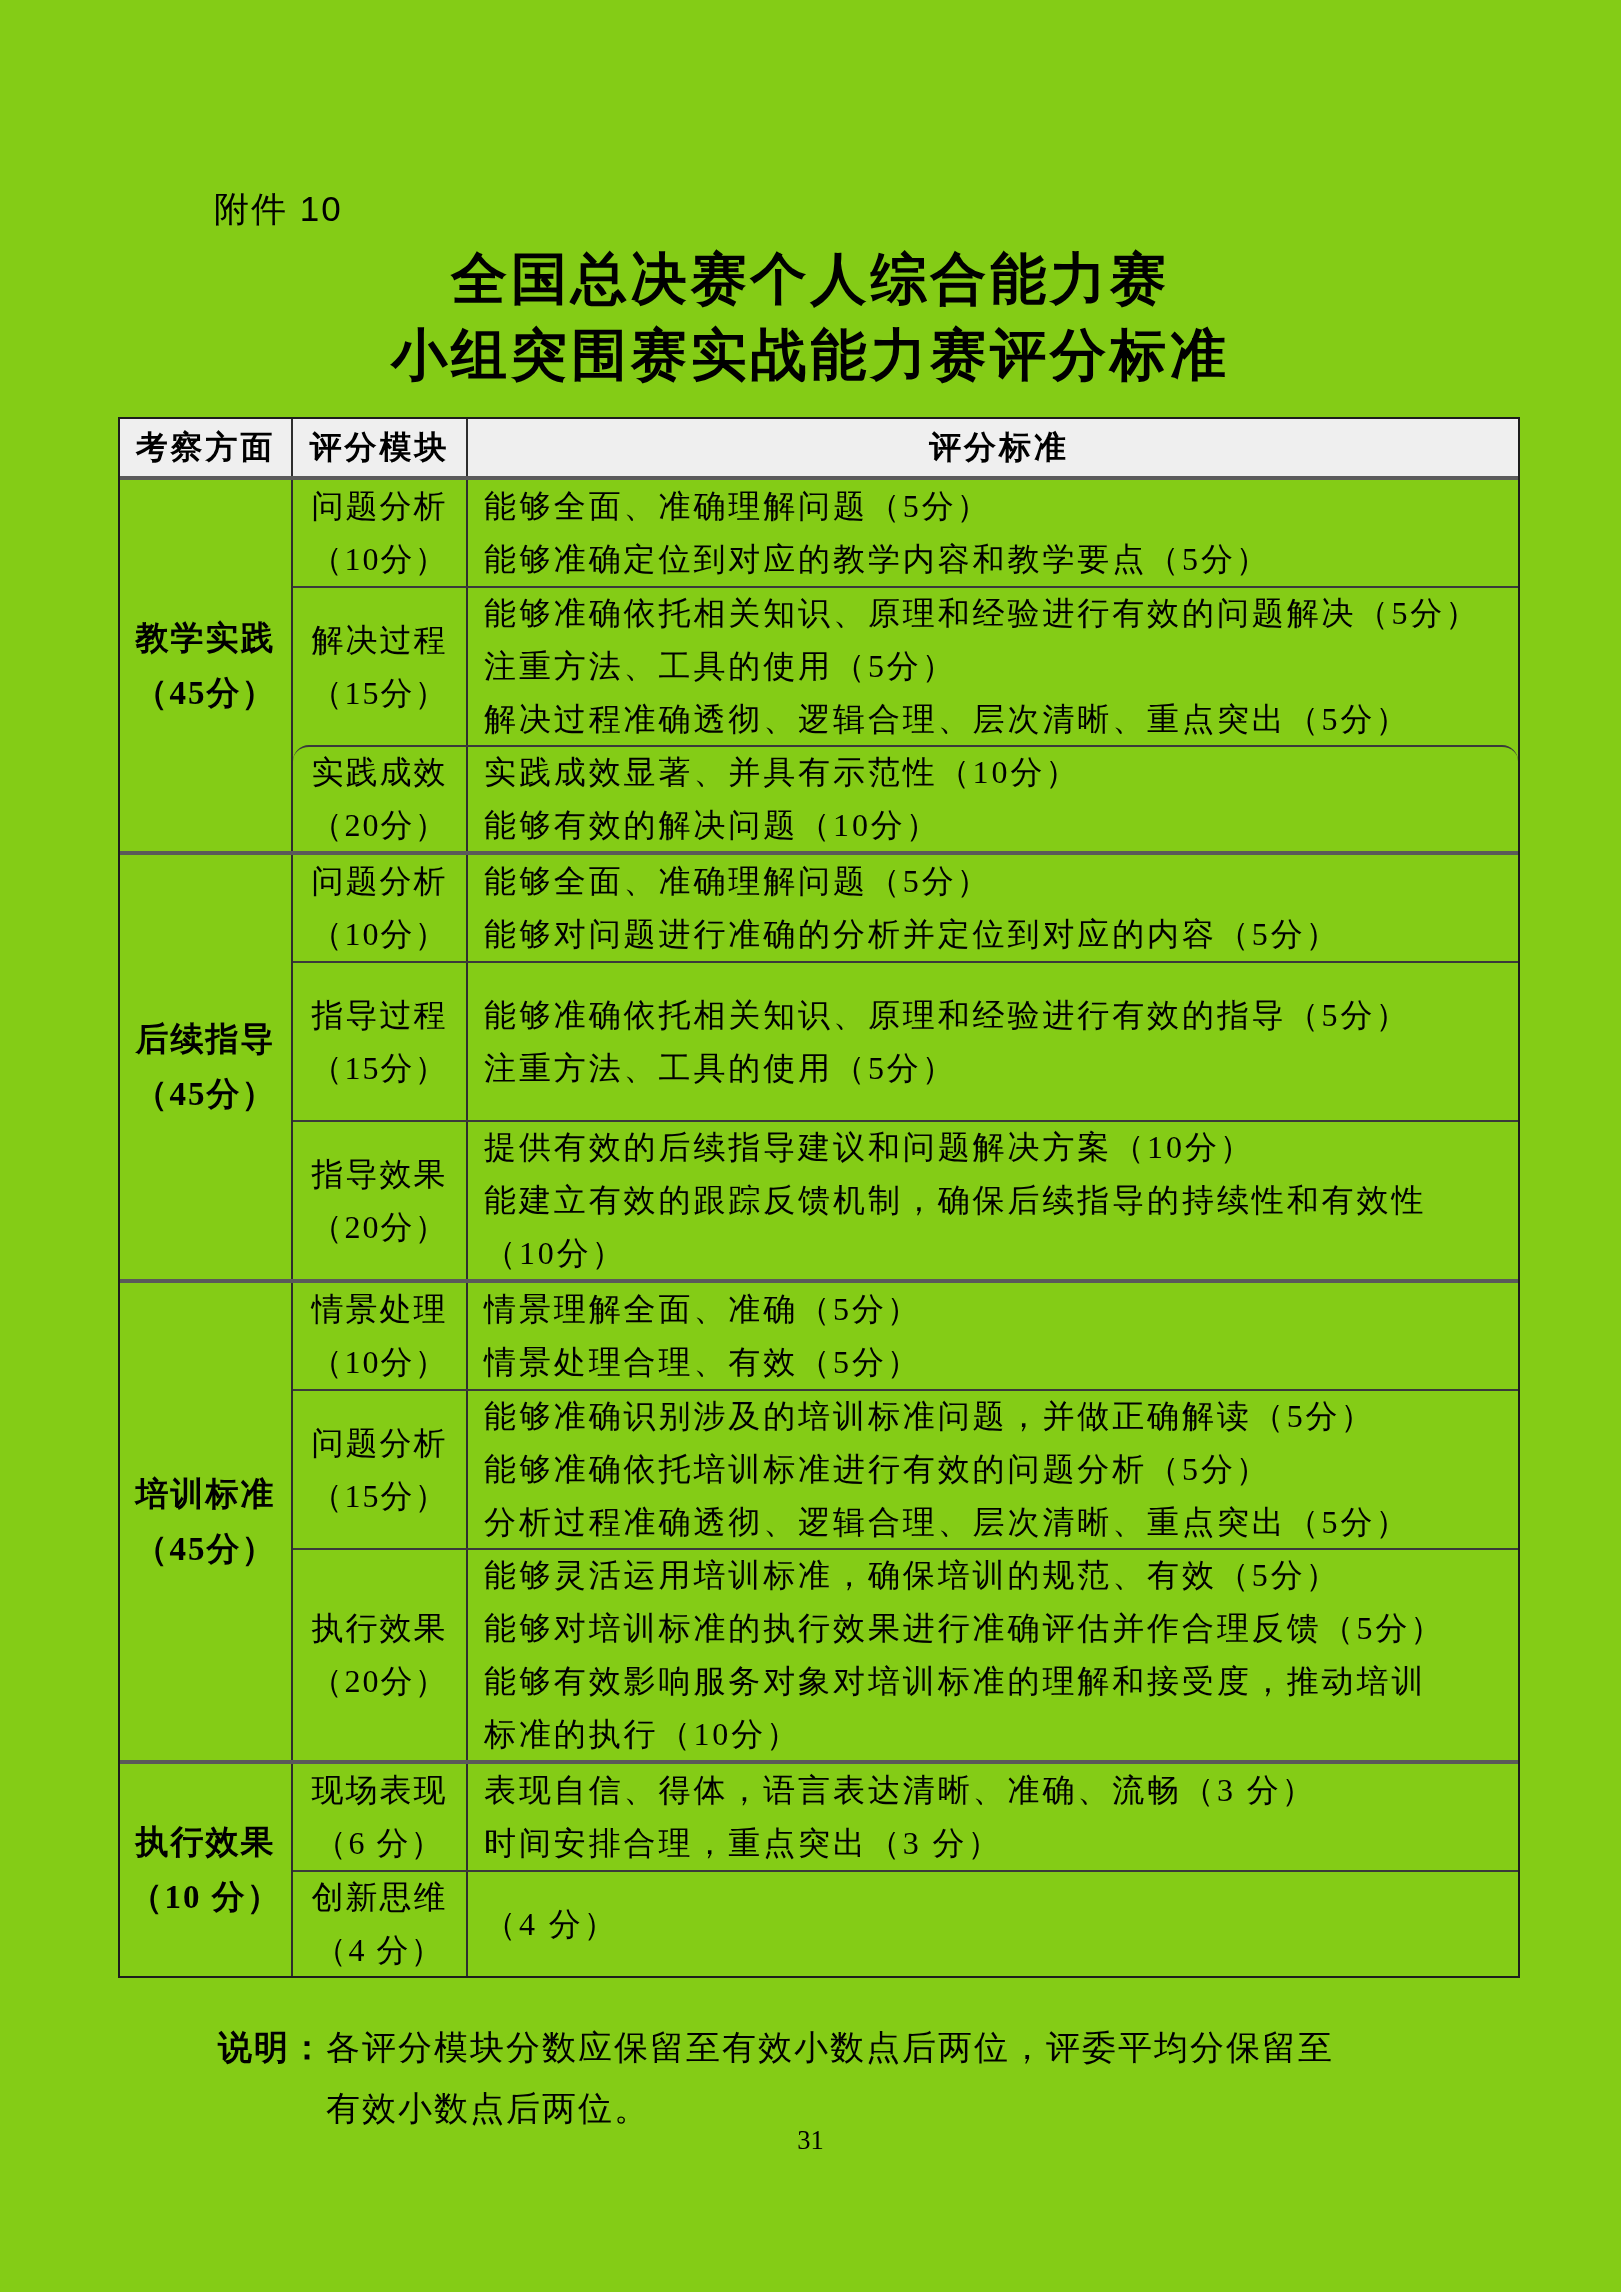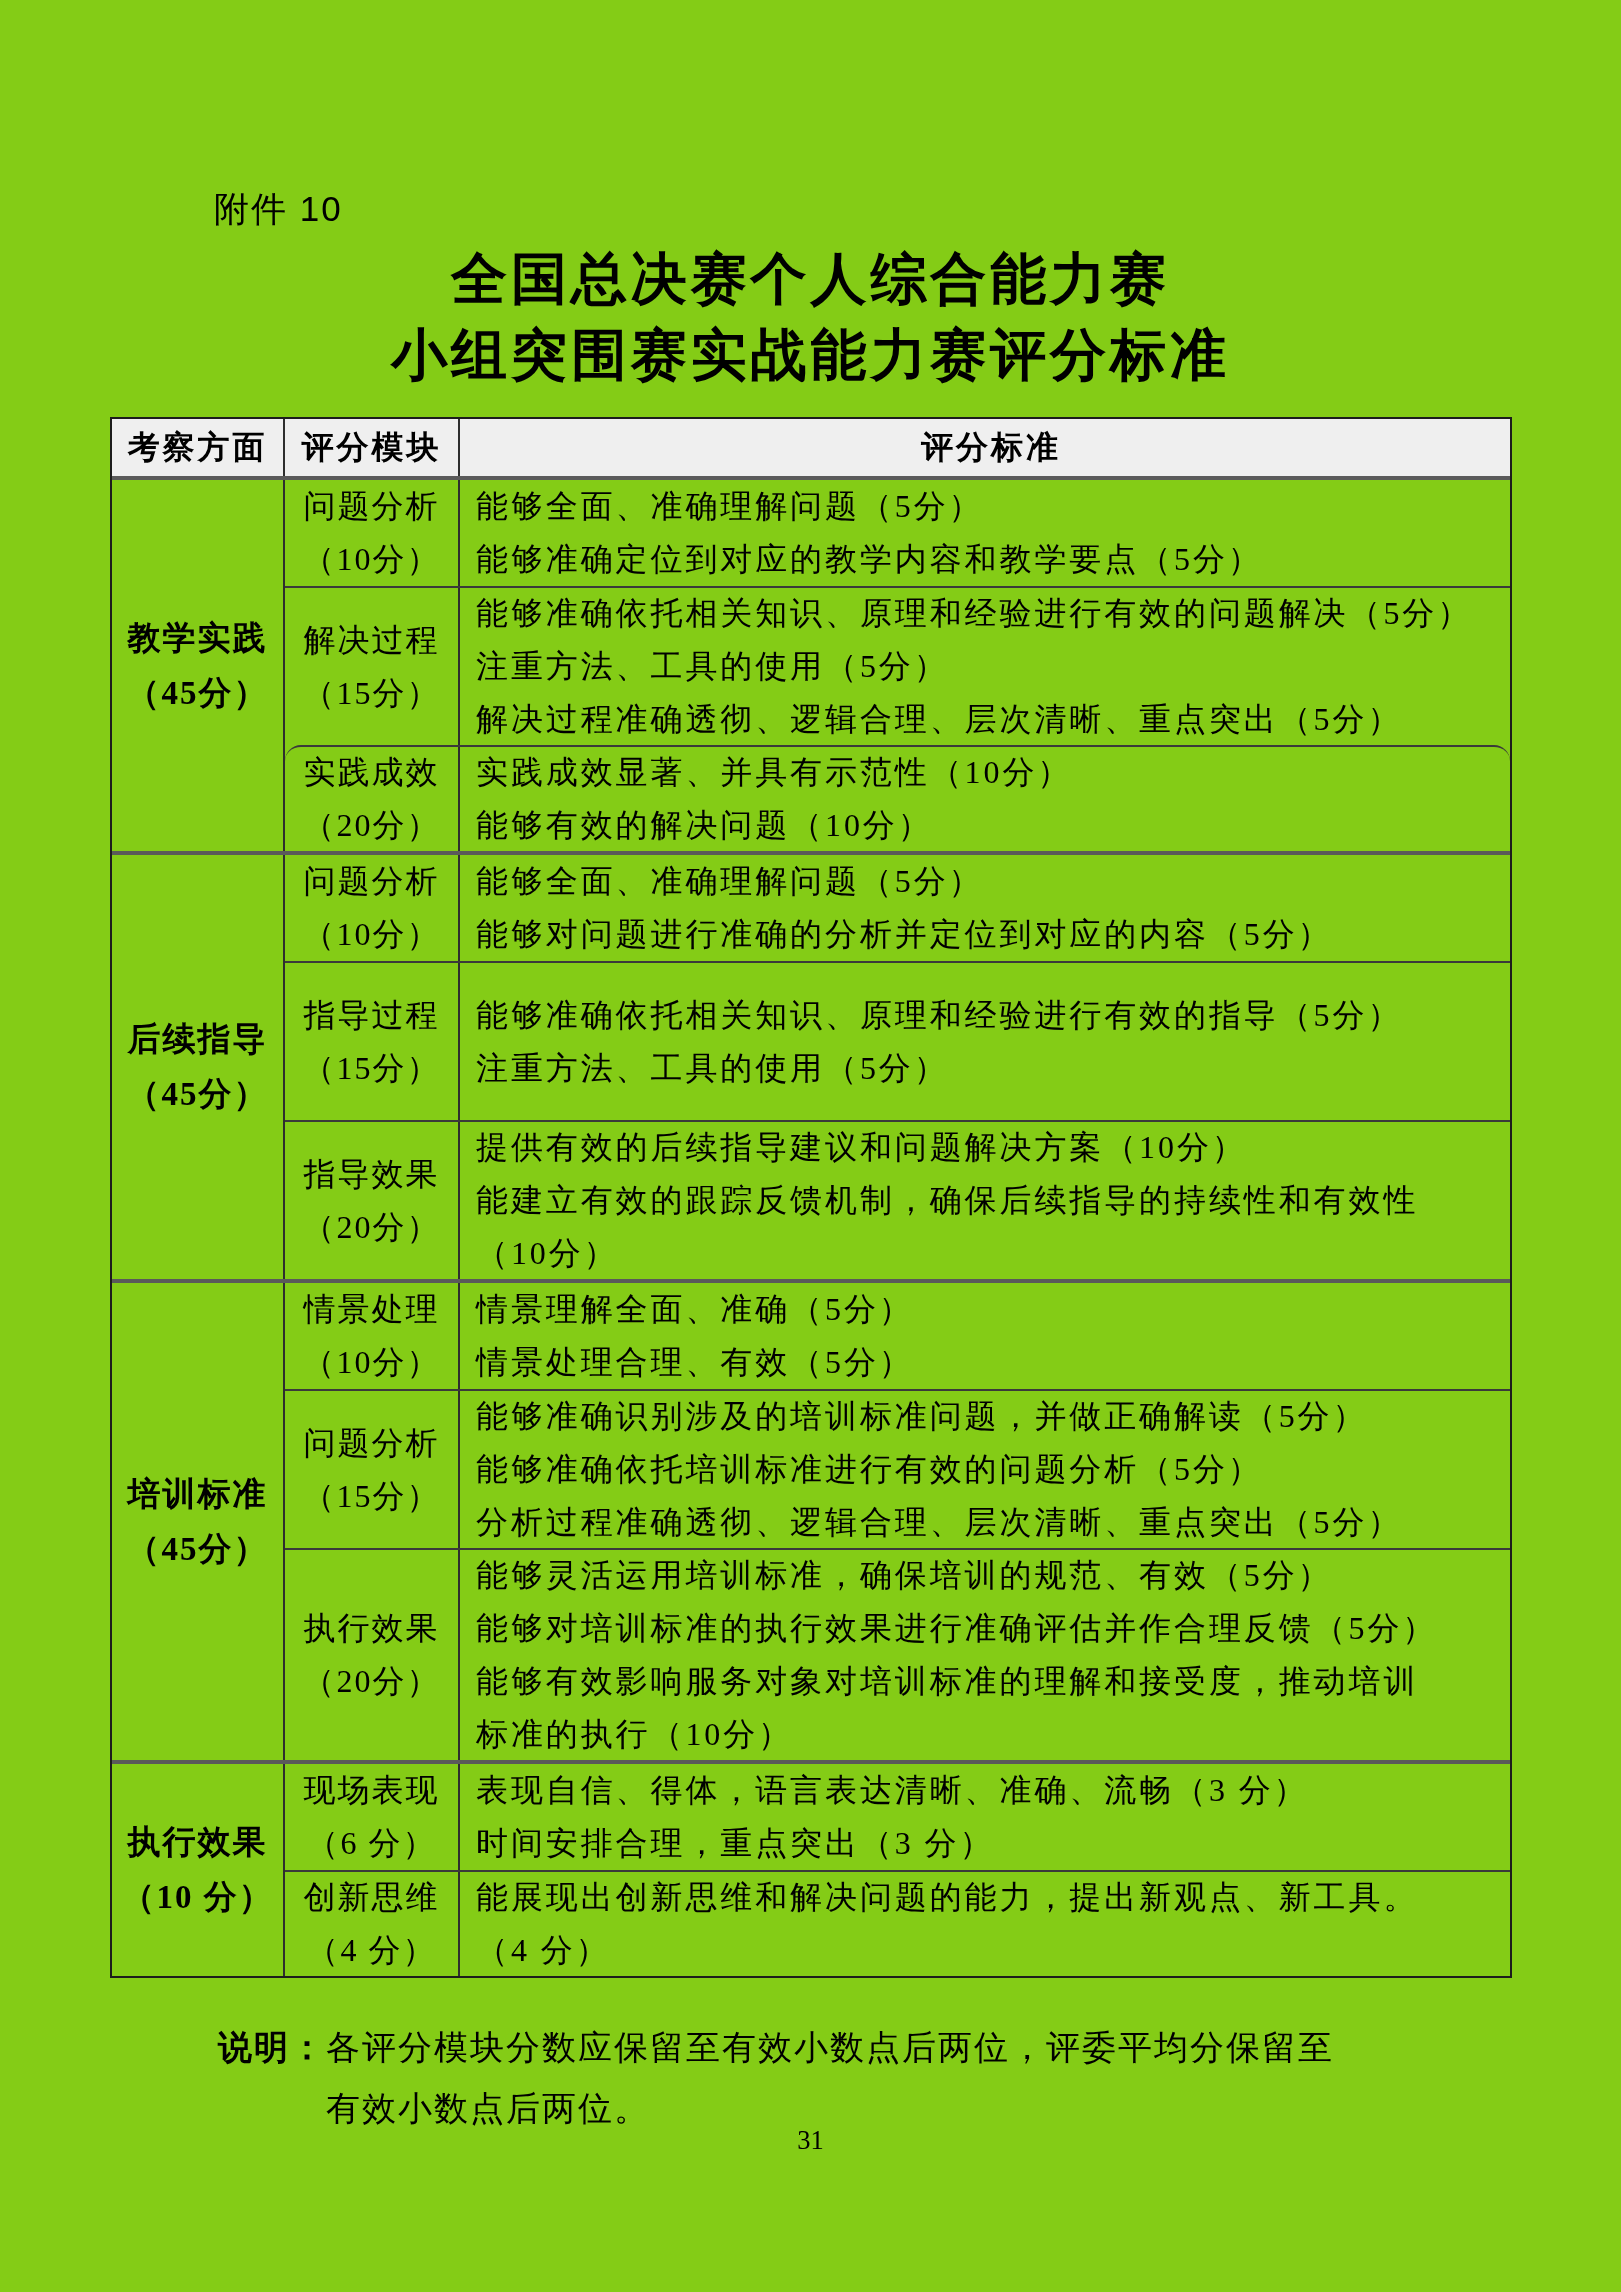--- a/index.html
+++ b/index.html
@@ -19,21 +19,21 @@
     font-size: 35px; letter-spacing: 2px;
   }
   .title {
     position: absolute; top: 241px; left: 0; width: 100%;
     text-align: center;
     font-size: 56px; font-weight: bold;
     line-height: 76px; letter-spacing: 3.9px;
   }
   
   .tbl {
-    position: absolute; left: 110px; top: 417px; width: 1402px;
+    position: absolute; left: 118px; top: 417px; width: 1402px;
     border: 2.9px solid #1c1c1c;
     font-size: 32px;
   }
   .thead {
     display: flex; height: 61px;
     background: #efefef;
     border-bottom: 4.9px solid #5a5a5a;
     font-family: "Liberation Sans","DejaVu Sans",sans-serif;
     font-weight: bold; letter-spacing: 2.9px;
   }
@@ -233,21 +233,20 @@
                 <div class="standard-line">表现自信、得体，语言表达清晰、准确、流畅（3 分）</div>
                 <div class="standard-line">时间安排合理，重点突出（3 分）</div>
               </div>
             </div>
             <div class="module-row" style="height: 106px;">
               <div class="module-cell">
                 <div>创新思维</div>
                 <div>（4 分）</div>
               </div>
               <div class="standard-cell">
-                <div class="standard-line">能展现出创新思维和解决问题的能力，提出新观点、新工具。</div>
                 <div class="standard-line">（4 分）</div>
               </div>
             </div>
           </div>
         </div>
       </div>
   </div>
 
   <div class="note">
     <span class="note-label">说明：</span>

